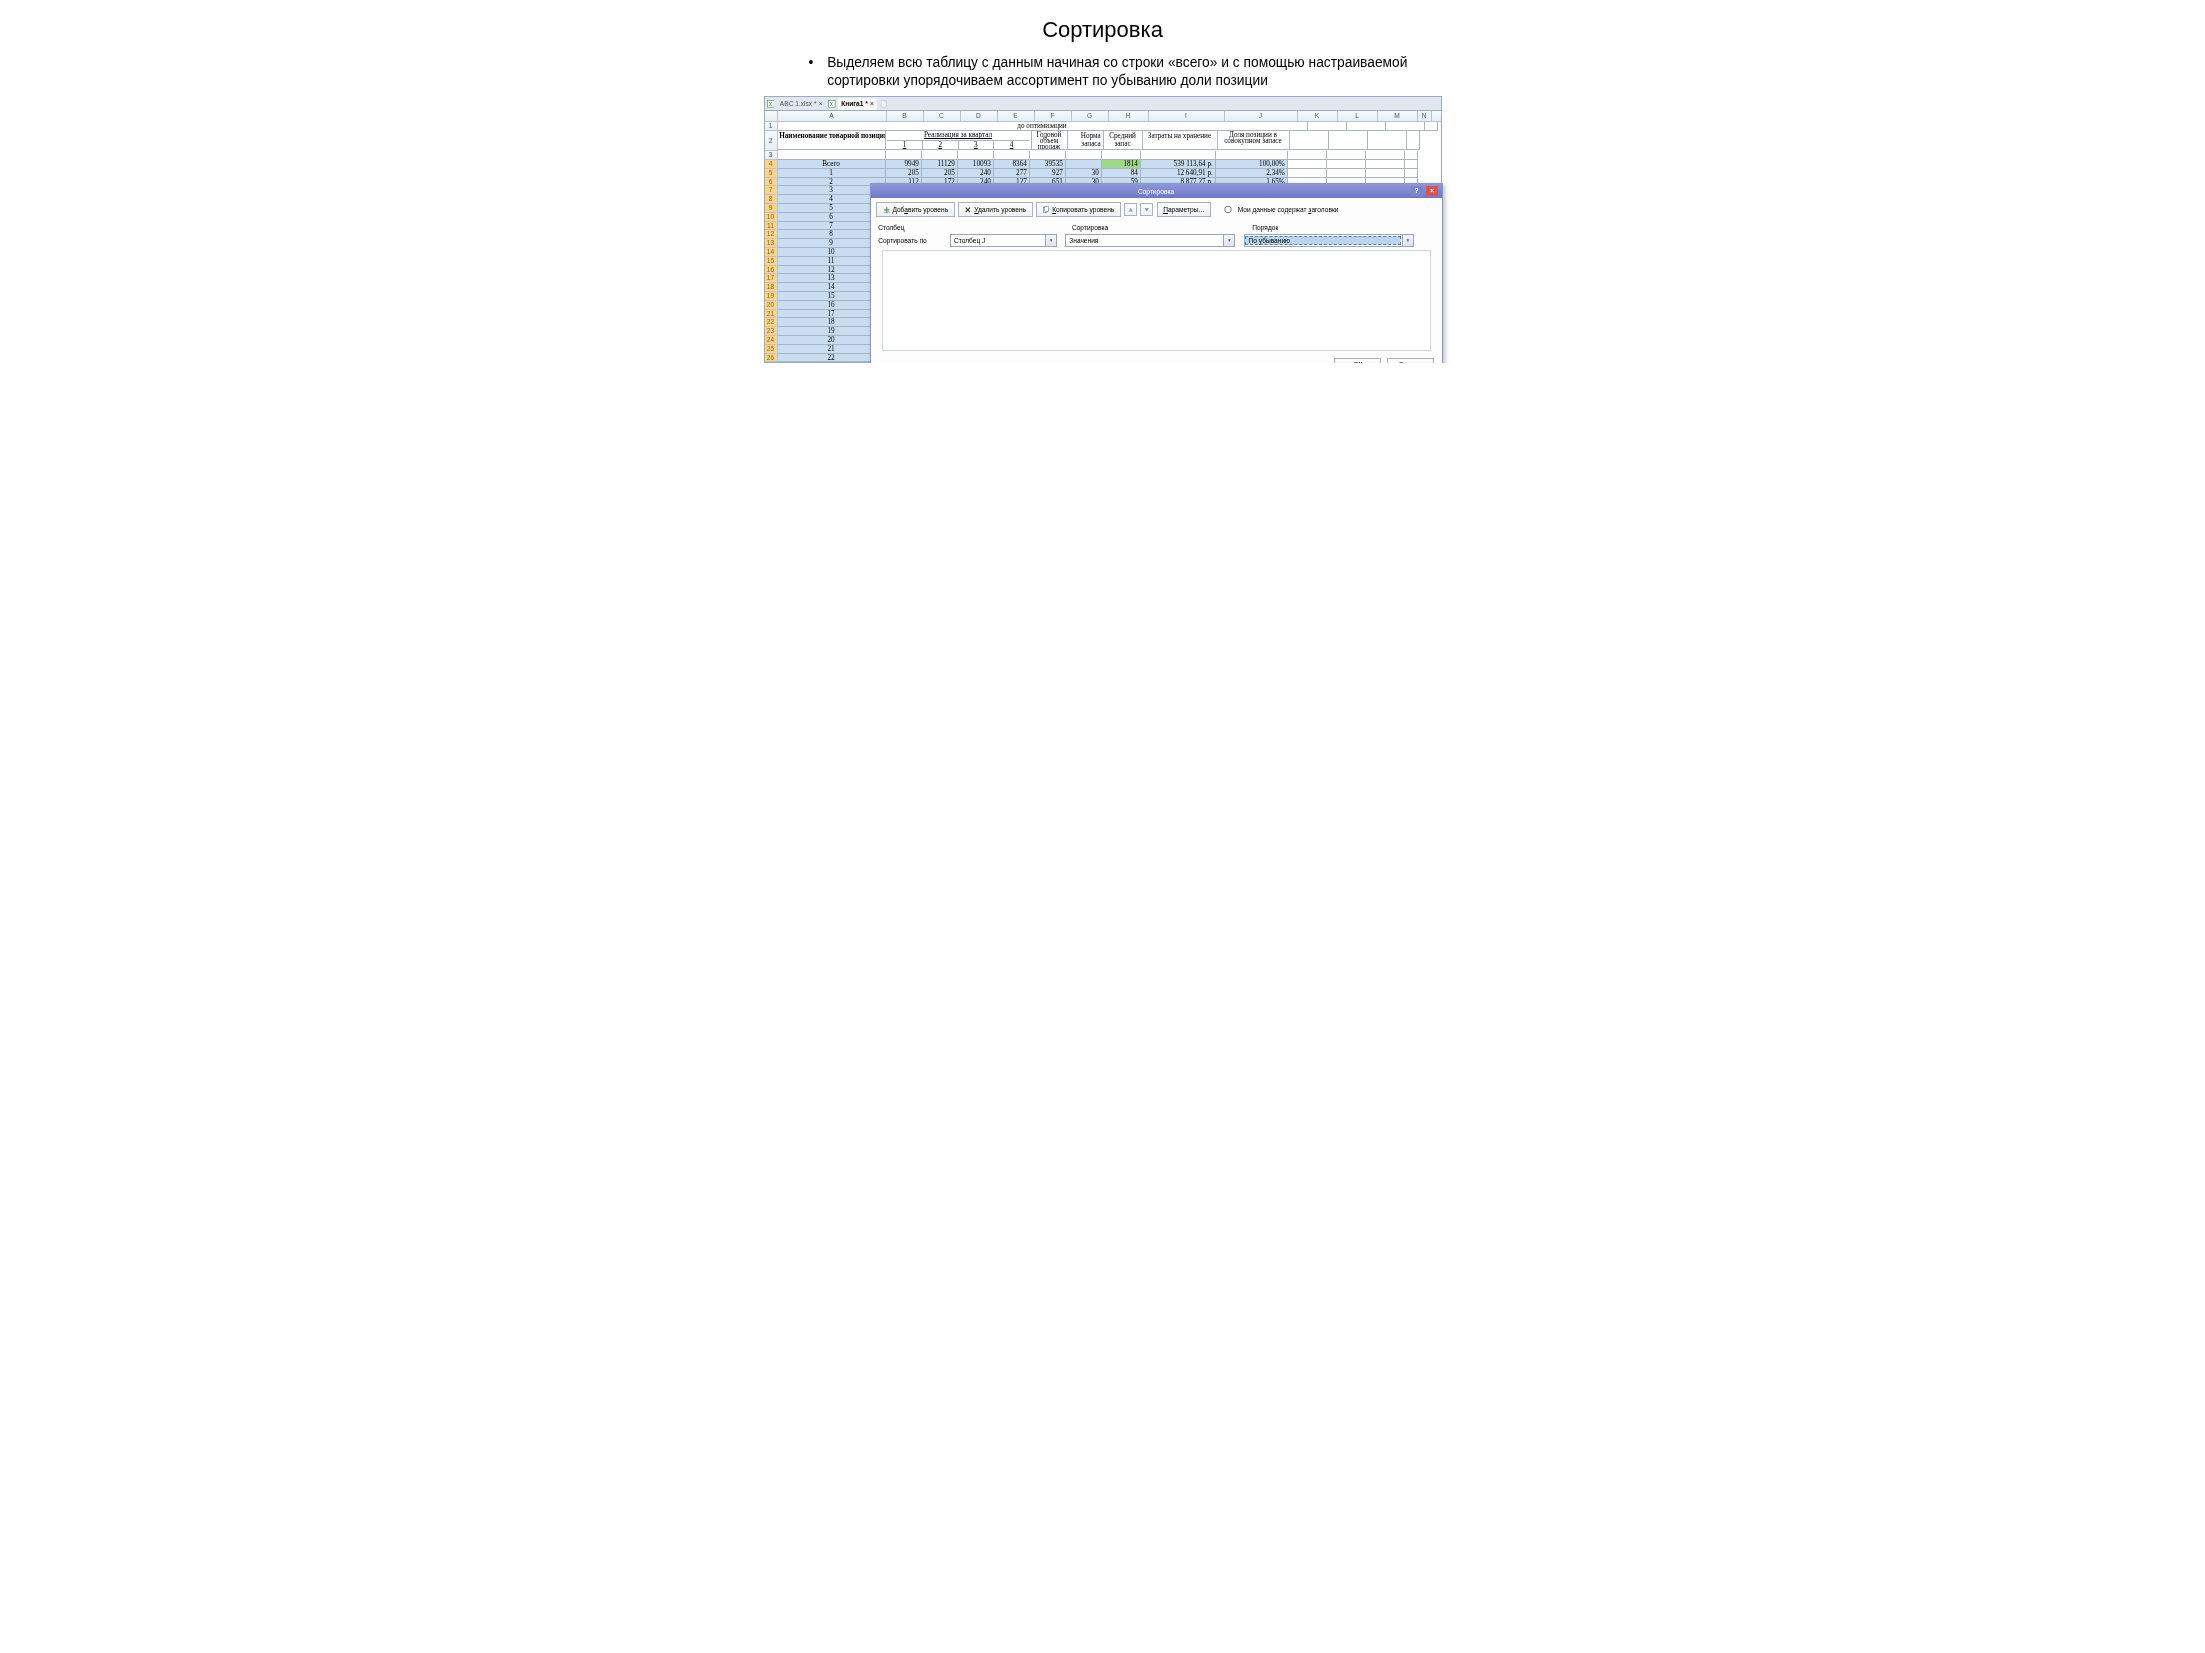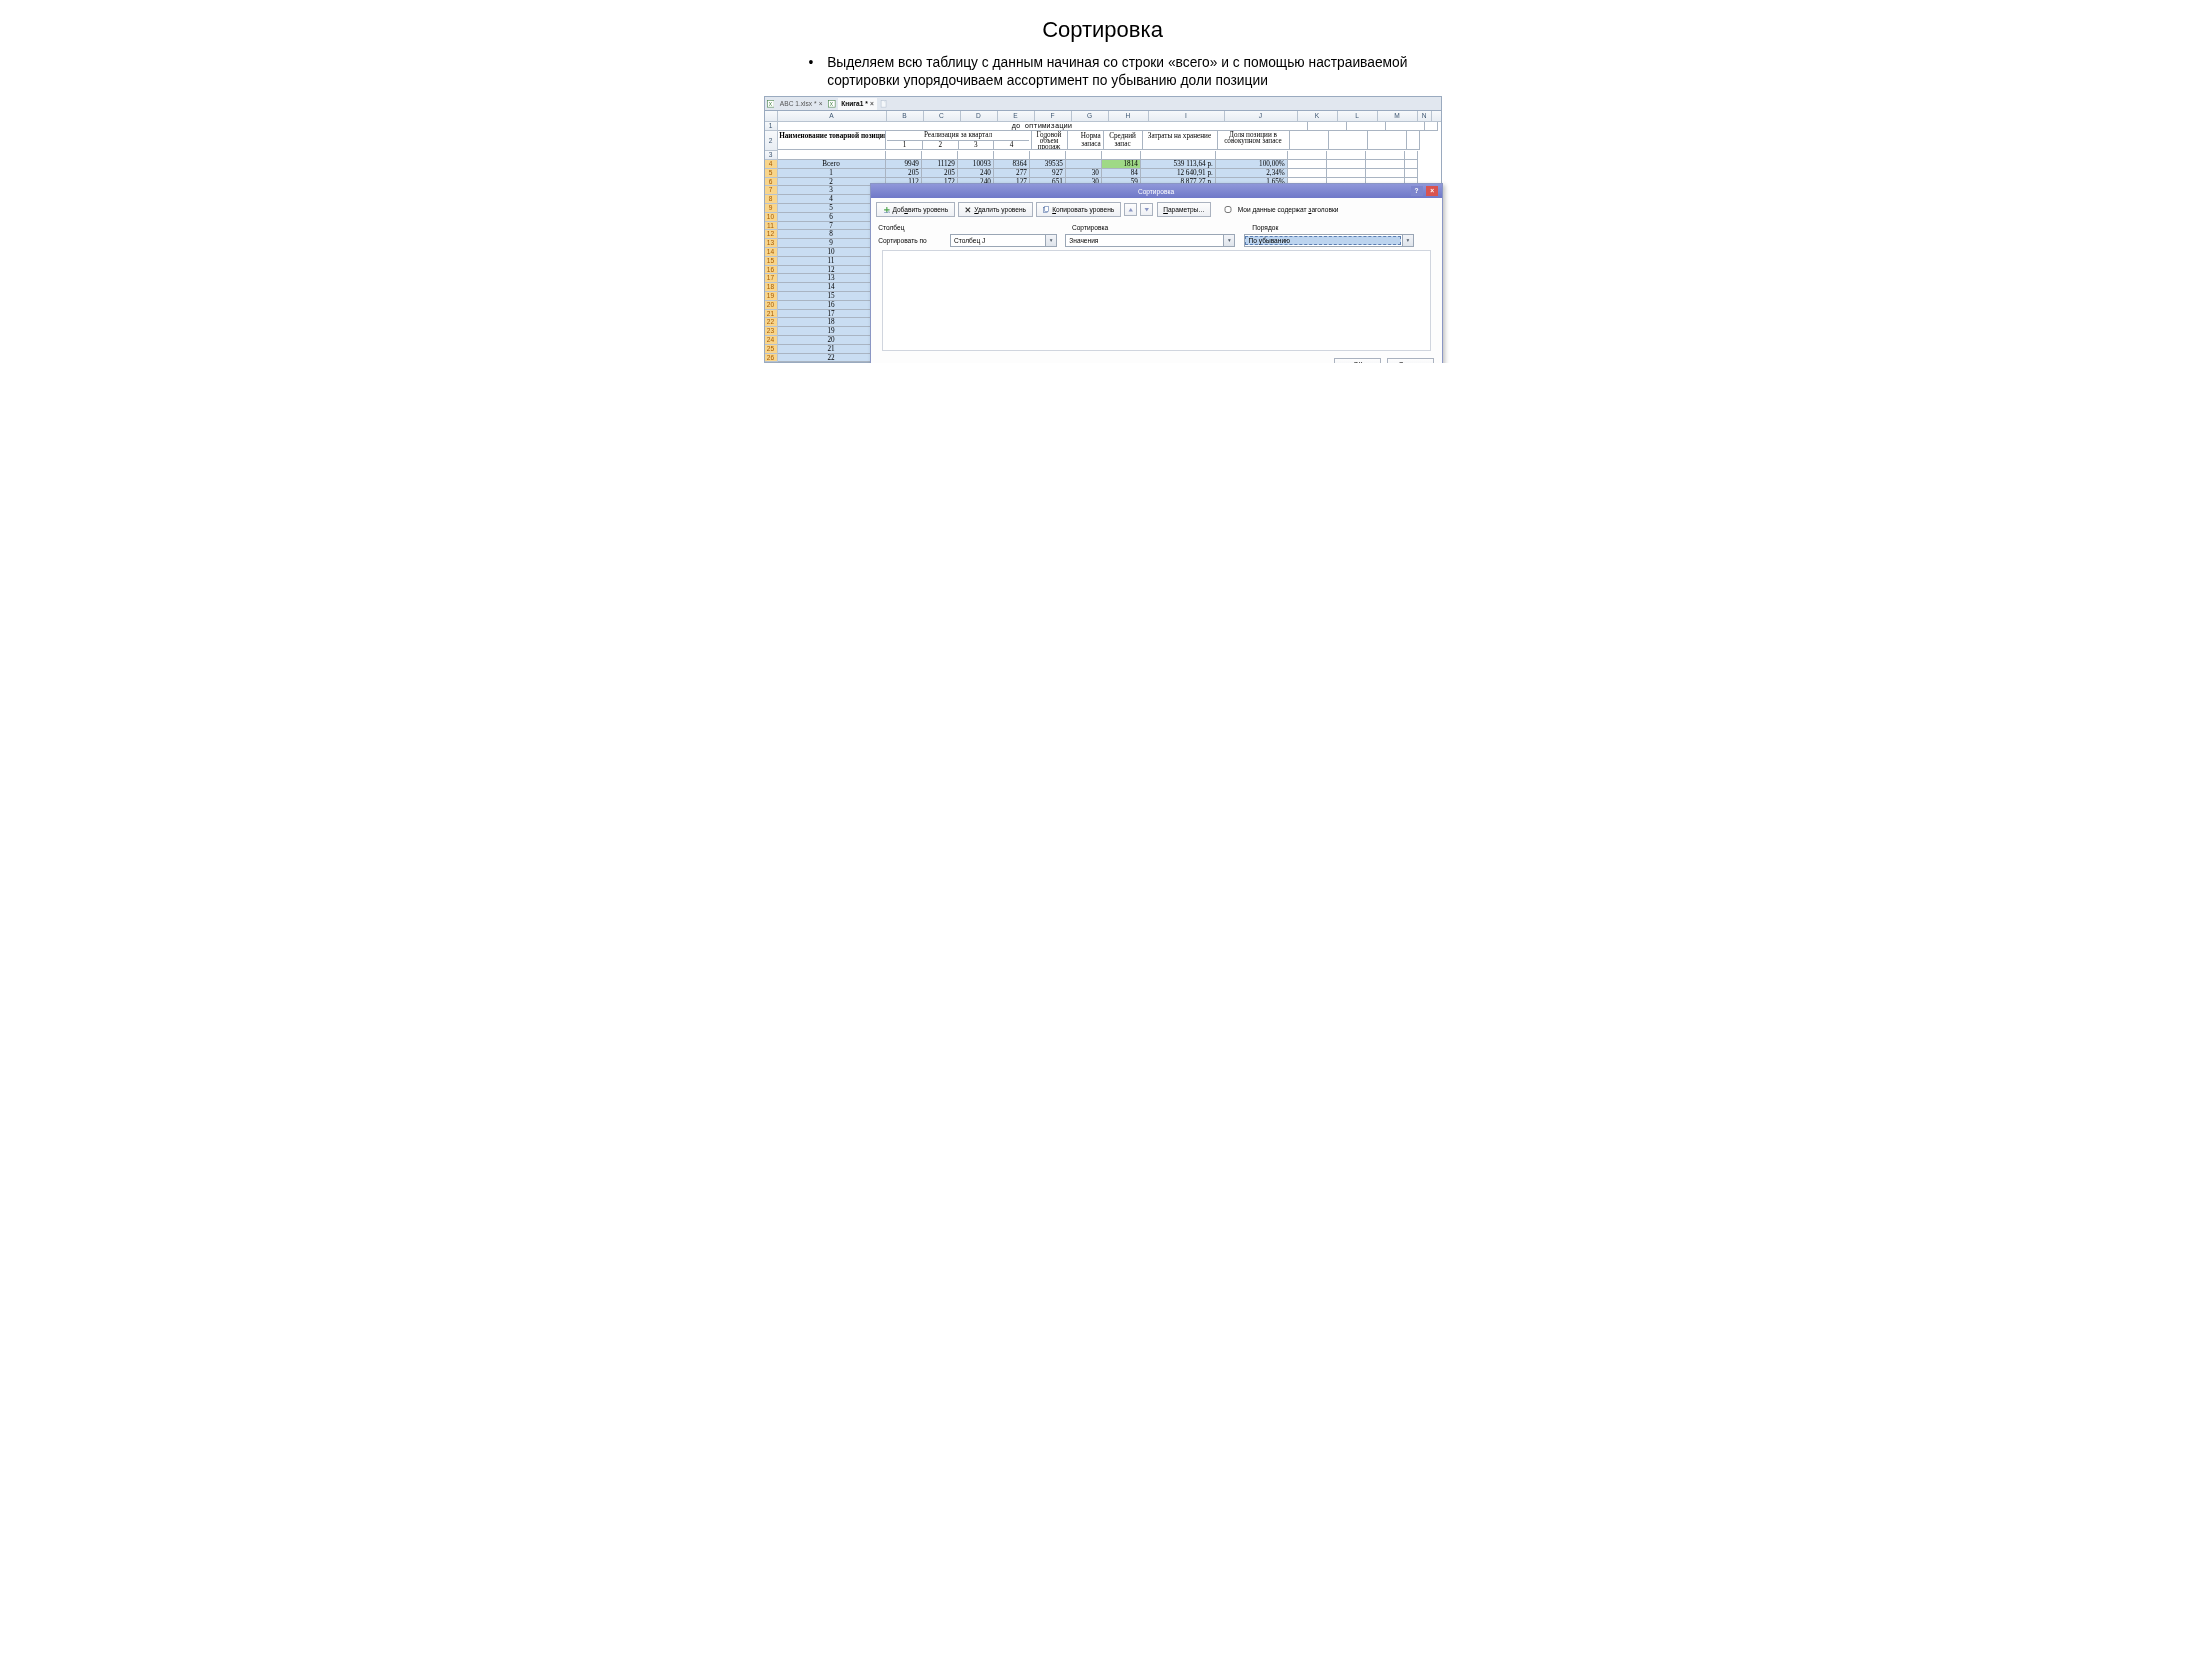--- a/index.html
+++ b/index.html
@@ -115,31 +115,31 @@
       <div class="ch cK">K</div>
       <div class="ch cL">L</div>
       <div class="ch cM">M</div>
       <div class="ch cN">N</div>
     </div>
 
     <div class="grid">
 
       <div class="grow">
         <div class="rowhead">1</div>
-        <div class="cell merge-h hdrcell" style="width:530px;font-family:Liberation Mono, monospace;">до оптимизации</div>
+        <div class="cell merge-h hdrcell" style="width:530px;">до оптимизации</div>
         <div class="cell cK"></div>
           <div class="cell cL"></div>
           <div class="cell cM"></div>
           <div class="cell cN"></div>
       </div>
 
       <div class="grow">
         <div class="rowhead" style="height:19px;line-height:19px;">2</div>
         <div class="cell hdrcell cA ctr" style="height:19px;line-height:7.7px;padding-top:1.7px;font-weight:bold;">Наименование товарной позиции</div>
-        <div class="cell hdrcell merge-h" style="width:146px;height:19px;">
+        <div class="cell hdrcell merge-h" style="width:146px;height:19px;text-decoration:underline;">
           <div style="height:8.8px;border-bottom:0.6px solid #a9b4c2;line-height:8.8px;">Реализация за квартал</div>
           <div style="display:flex;height:9.4px;">
             <div style="width:36px;border-right:0.6px solid #a9b4c2;text-align:center;">1</div>
             <div style="width:36px;border-right:0.6px solid #a9b4c2;text-align:center;">2</div>
             <div style="width:36px;border-right:0.6px solid #a9b4c2;text-align:center;">3</div>
             <div style="width:36px;text-align:center;">4</div>
           </div>
         </div>
         <div class="cell hdrcell cF ctr" style="height:19px;line-height:6px;padding-top:0.6px;white-space:normal;">Годовой объем продаж</div>
         <div class="cell hdrcell cG ctr" style="height:19px;line-height:7.7px;padding-top:1.7px;white-space:normal;text-align:right;">Норма запаса</div>

